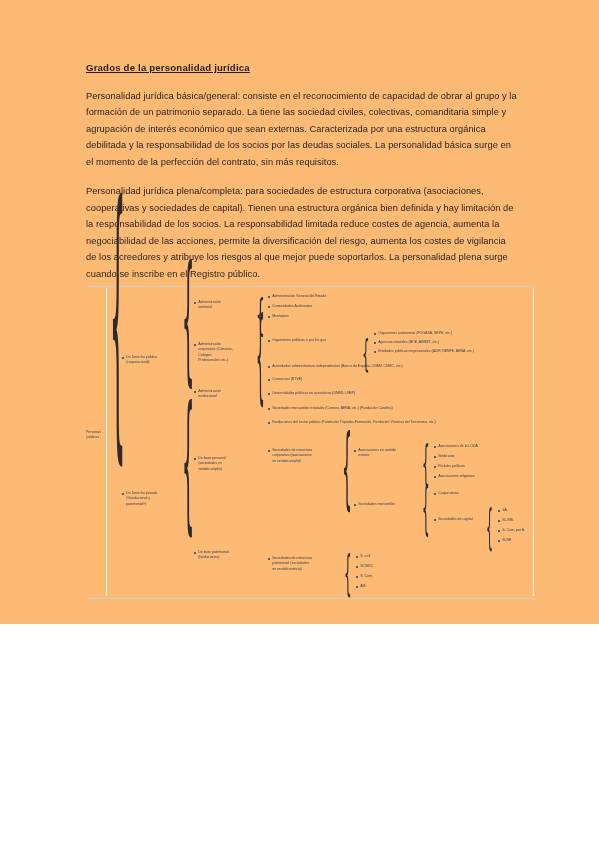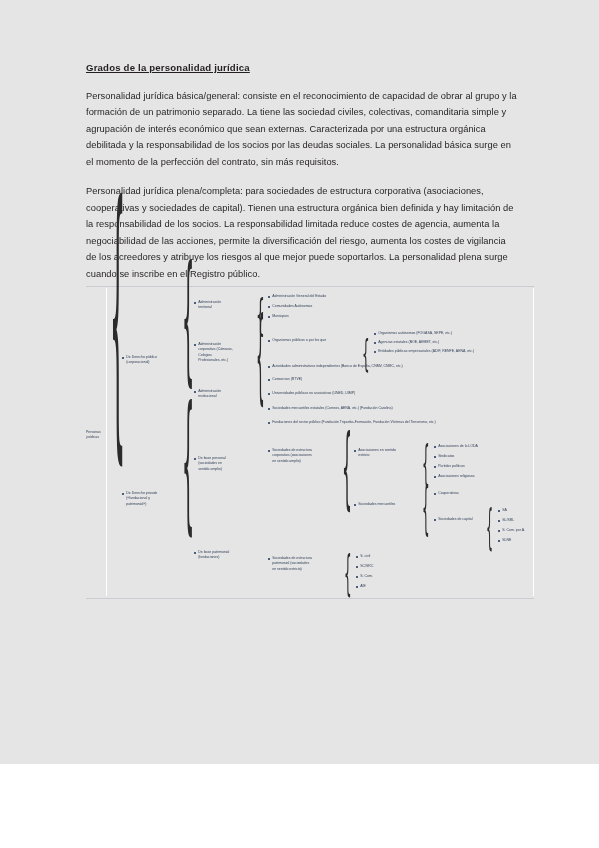--- a/index.html
+++ b/index.html
@@ -13,22 +13,22 @@
     font-family: "Liberation Sans", sans-serif;
     color: #231f20;
     position: relative;
     overflow: hidden;
   }
 
   .page {
     position: absolute;
     left: 0; top: 0;
     width: 599px;
-    height: 764px;
-    background: #e5e5e5;
+    height: 624px;
+    background: #fdba74;
   }
 
   
   .doc-body {
     position: absolute;
     left: 86px;
     top: 62px;
     width: 432px;
   }
 

